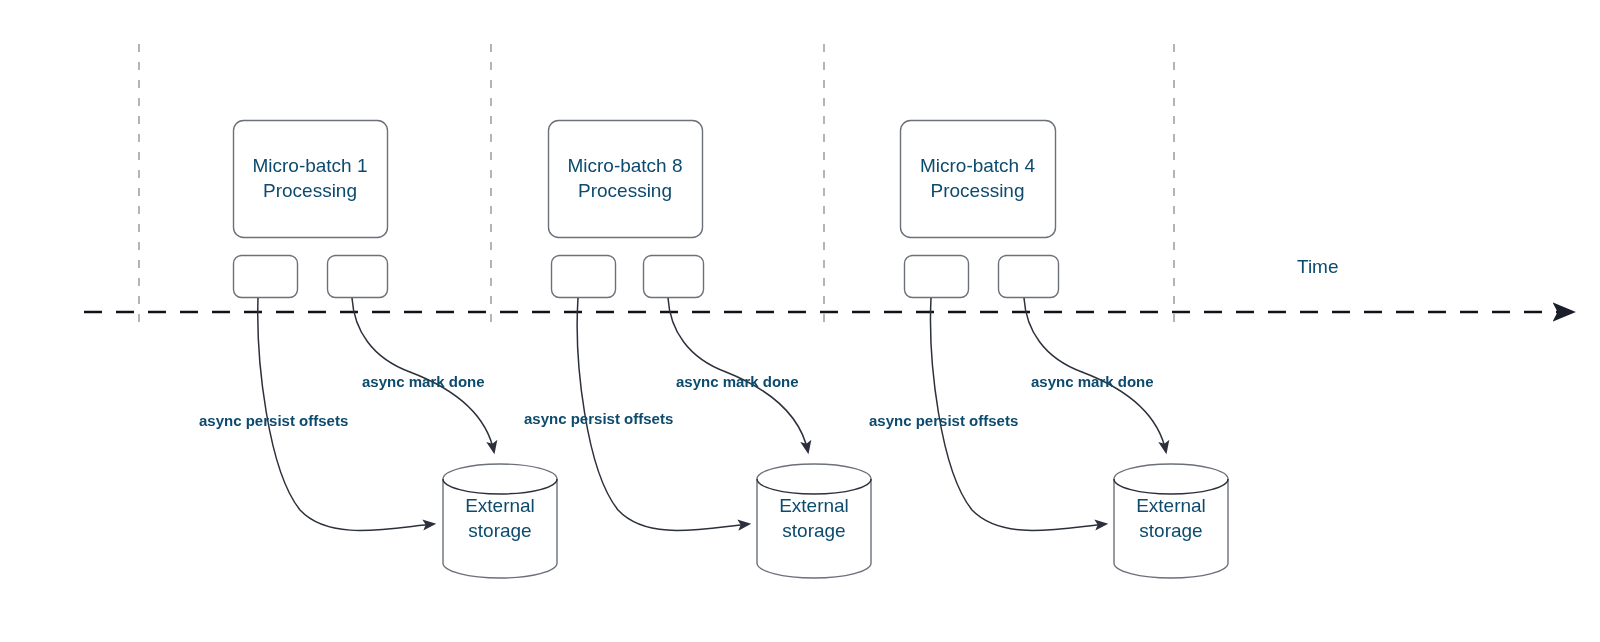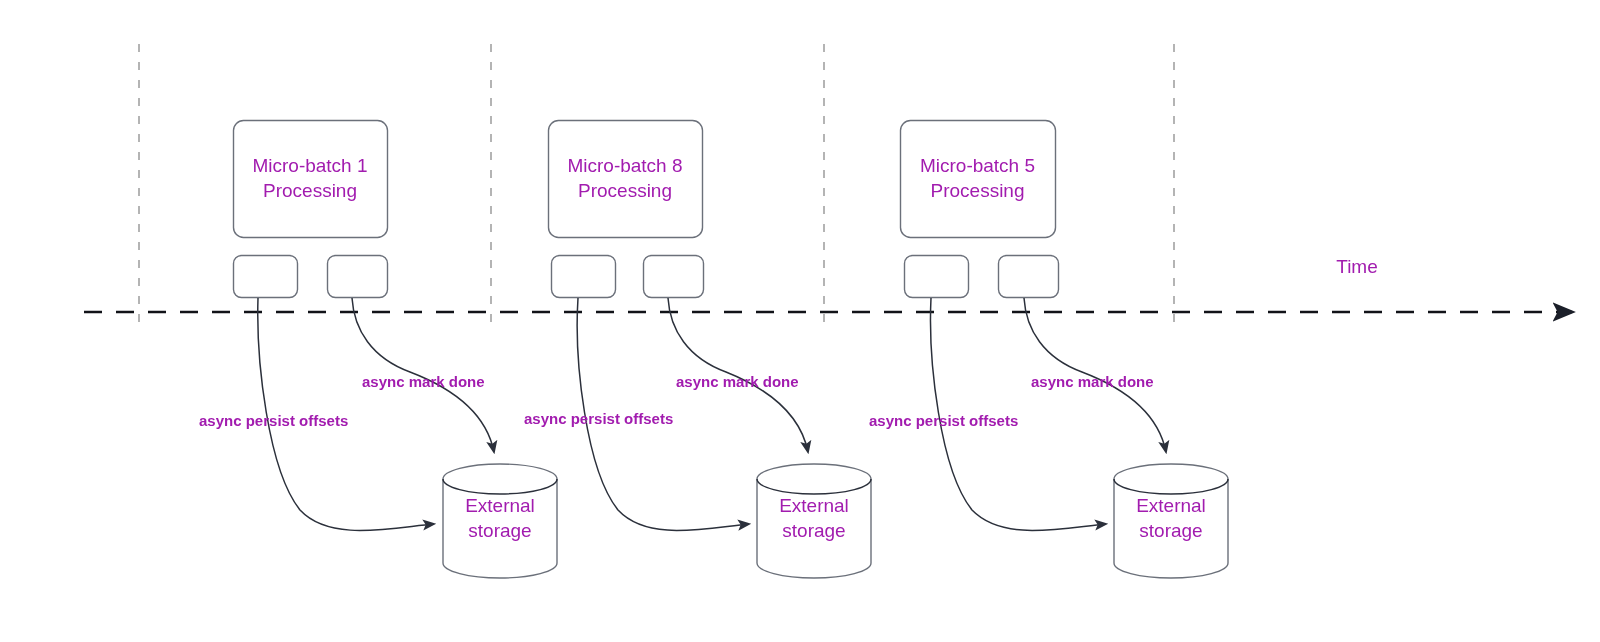--- a/index.html
+++ b/index.html
@@ -24,39 +24,38 @@
     left: 0;
     top: 0;
     width: 1600px;
     height: 642px;
     display: block;
   }
   .node-label,
   .edge-label,
   .axis-label {
     position: absolute;
-    color: #a21caf;
+    color: #0c4a6e;
     white-space: pre;
     pointer-events: none;
   }
   .node-label {
     font-size: 19px;
     line-height: 25px;
     text-align: center;
   }
   .edge-label {
     font-size: 15px;
     font-weight: bold;
     line-height: 18px;
     text-align: center;
   }
   .axis-label {
     font-size: 19px;
     line-height: 24px;
-    text-align: center;
   }
 </style>
 </head>
 <body>
 
 <div id="canvas">
 
   <svg id="diagram" viewBox="0 0 1600 642" xmlns="http://www.w3.org/2000/svg">
     <defs>
       <marker id="arrowEdge" viewBox="0 0 12 10" refX="10" refY="5" markerWidth="9" markerHeight="8" orient="auto-start-reverse">
@@ -105,19 +104,19 @@
   <div id="labels">
       <div class="axis-label" style="left: 1297px; top: 255px; width: 120px;"><div>Time</div></div>
       <div class="node-label" style="left: 233px; top: 152.5px; width: 154px;"><div>Micro-batch 1</div><div>Processing</div></div>
       <div class="node-label" style="left: 443px; top: 493px; width: 114px;"><div>External</div><div>storage</div></div>
       <div class="edge-label" style="left: 199px; top: 412px;"><div>async persist offsets</div></div>
       <div class="edge-label" style="left: 362px; top: 373px;"><div>async mark done</div></div>
       <div class="node-label" style="left: 548px; top: 152.5px; width: 154px;"><div>Micro-batch 8</div><div>Processing</div></div>
       <div class="node-label" style="left: 757px; top: 493px; width: 114px;"><div>External</div><div>storage</div></div>
       <div class="edge-label" style="left: 524px; top: 410px;"><div>async persist offsets</div></div>
       <div class="edge-label" style="left: 676px; top: 373px;"><div>async mark done</div></div>
-      <div class="node-label" style="left: 900px; top: 152.5px; width: 155px;"><div>Micro-batch 5</div><div>Processing</div></div>
+      <div class="node-label" style="left: 900px; top: 152.5px; width: 155px;"><div>Micro-batch 4</div><div>Processing</div></div>
       <div class="node-label" style="left: 1114px; top: 493px; width: 114px;"><div>External</div><div>storage</div></div>
       <div class="edge-label" style="left: 869px; top: 412px;"><div>async persist offsets</div></div>
       <div class="edge-label" style="left: 1031px; top: 373px;"><div>async mark done</div></div>
     </div>
 
 </div>
 
 </body></html>

